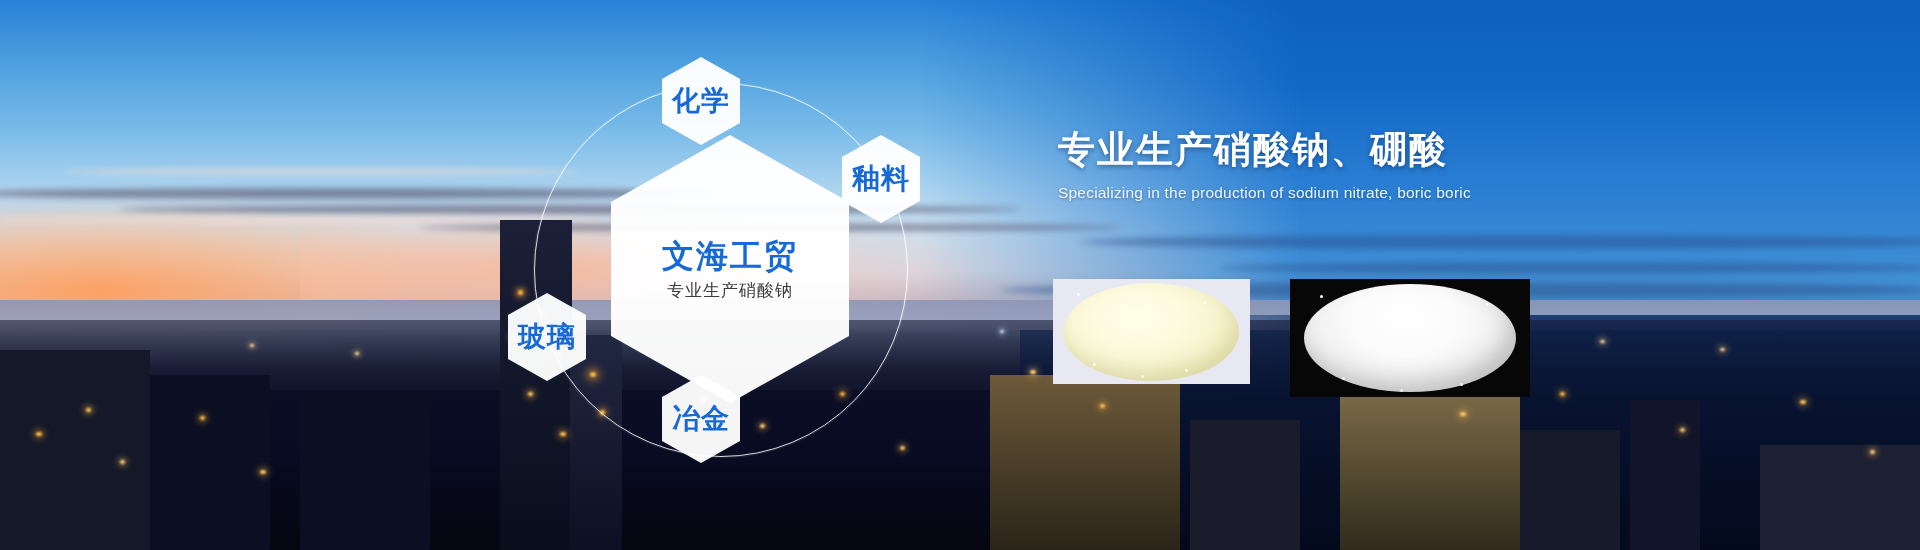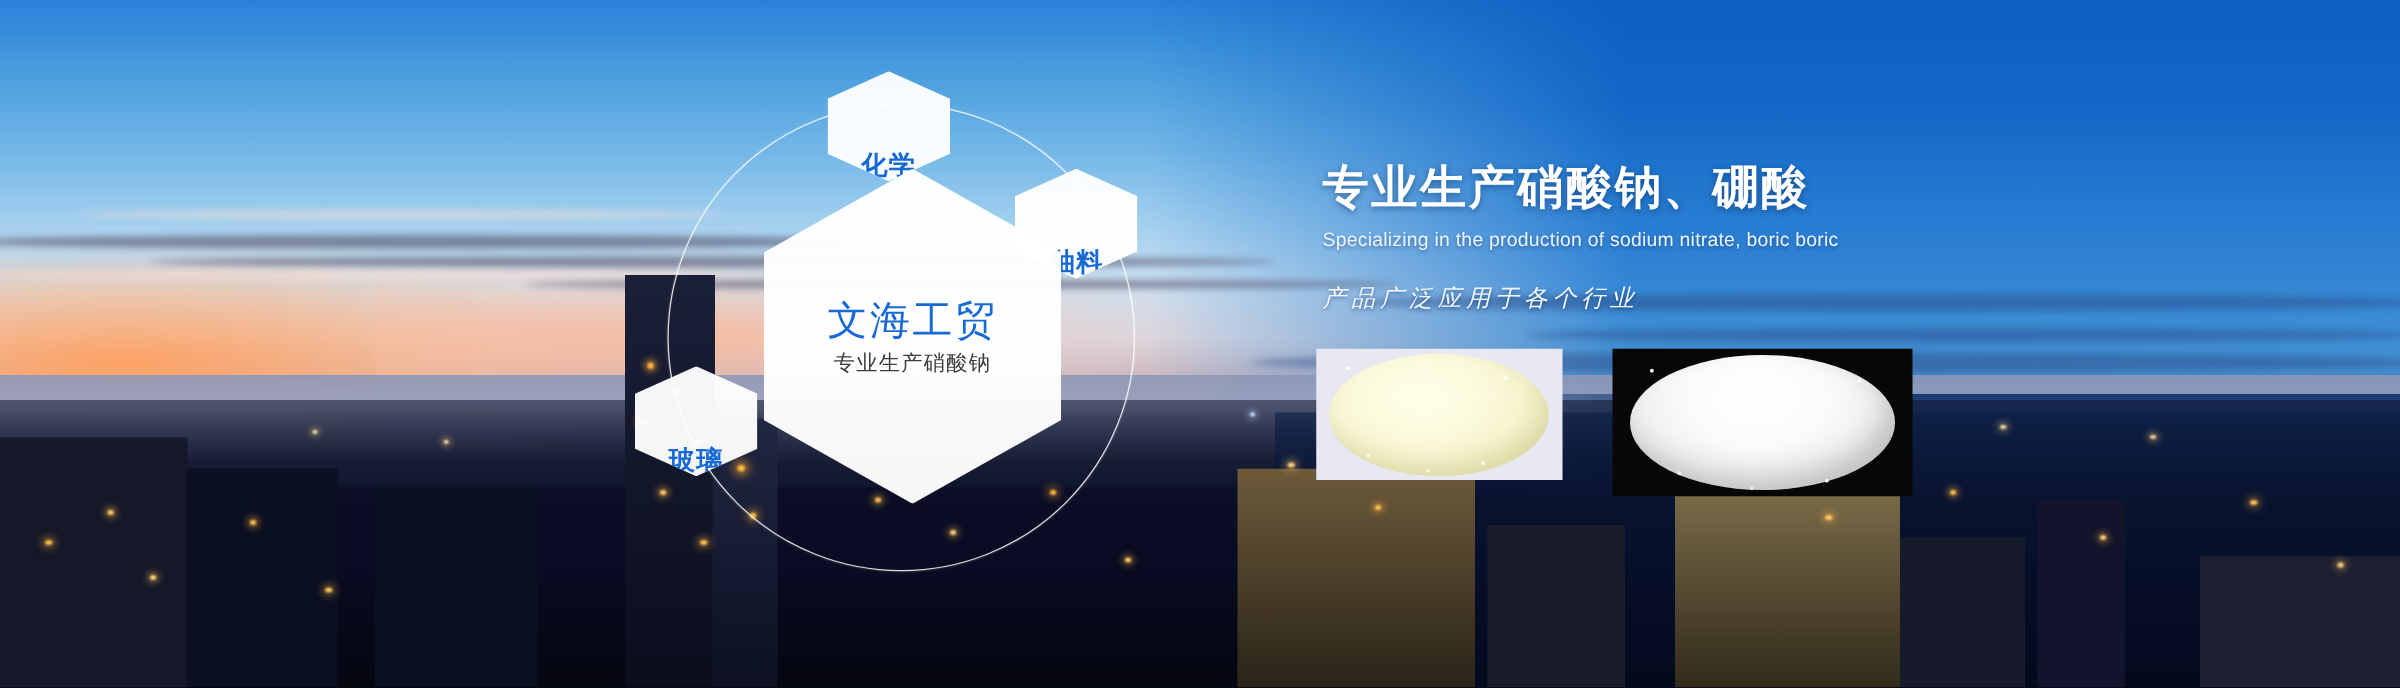--- a/index.html
+++ b/index.html
@@ -98,31 +98,31 @@
     position:absolute;
     background:rgba(255,255,255,.96);
     -webkit-clip-path:polygon(50% 0%,100% 25%,100% 75%,50% 100%,0% 75%,0% 25%);
             clip-path:polygon(50% 0%,100% 25%,100% 75%,50% 100%,0% 75%,0% 25%);
     display:flex;align-items:center;justify-content:center;
     text-align:center;
     color:#1769d6;
     font-weight:bold;
     line-height:1.15;
   }
-  .hex.small{width:98px;height:88px;font-size:21px;letter-spacing:1px;align-items:flex-end;}
+  .hex.small{width:78px;height:88px;font-size:28px;letter-spacing:1px;}
   .hex.center{
     width:238px;height:268px;left:91px;top:100px;
     flex-direction:column;gap:6px;
     background:rgba(255,255,255,.97);
   }
-  .hex.center .ttl{font-size:32px;font-weight:normal;color:#1769d6;letter-spacing:2px;}
+  .hex.center .ttl{font-size:32px;font-weight:bold;color:#1769d6;letter-spacing:2px;}
   .hex.center .sub{font-size:17px;font-weight:normal;color:#3c3c3c;letter-spacing:1px;}
 
   .h-chem   {left:142px;top:22px;}
-  .h-glaze  {left:292px;top:100px;}
+  .h-glaze  {left:322px;top:100px;}
   .h-elec   {left:310px;top:258px;}
   .h-metal  {left:142px;top:340px;}
   .h-glass  {left:-12px;top:258px;}
   .h-med    {left:-12px;top:100px;}
 
   
   .copy{position:absolute;left:1058px;top:125px;width:780px;}
   .copy .h1{
     font-size:37px;font-weight:bold;color:#ffffff;letter-spacing:2px;
     text-shadow:0 2px 5px rgba(0,30,80,.45);
@@ -236,34 +236,36 @@
 
   <div class="hexwrap">
     <div class="ring"></div>
 
     <div class="hex small h-chem">
       <span>化学</span>
     </div>
     <div class="hex small h-glaze">
       <span>釉料</span>
     </div>
+    <div class="hex small h-metal">
+      <span>冶金</span>
+    </div>
     <div class="hex small h-glass">
       <span>玻璃</span>
     </div>
 
     <div class="hex center">
       <span class="ttl">文海工贸</span>
       <span class="sub">专业生产硝酸钠</span>
     </div>
   </div>
 
   <div class="copy">
     <div class="h1">专业生产硝酸钠、硼酸</div>
     <div class="h2">Specializing in the production of sodium nitrate, boric boric</div>
-    <div class="h3">产品广泛应用于各个行业</div>
   </div>
 
   <div class="photos">
     <div class="photo a">
       <div class="pile cream"></div>
       <div class="speck" style="left:24px;top:14px;width:3px;height:3px;background:#fffff0;"></div>
       <div class="speck" style="left:150px;top:22px;width:3px;height:3px;background:#fffff0;"></div>
       <div class="speck" style="left:40px;top:84px;width:3px;height:3px;background:#fdfce5;"></div>
       <div class="speck" style="left:132px;top:90px;width:3px;height:3px;background:#fdfce5;"></div>
       <div class="speck" style="left:88px;top:96px;width:3px;height:3px;background:#f8f6d8;"></div>

